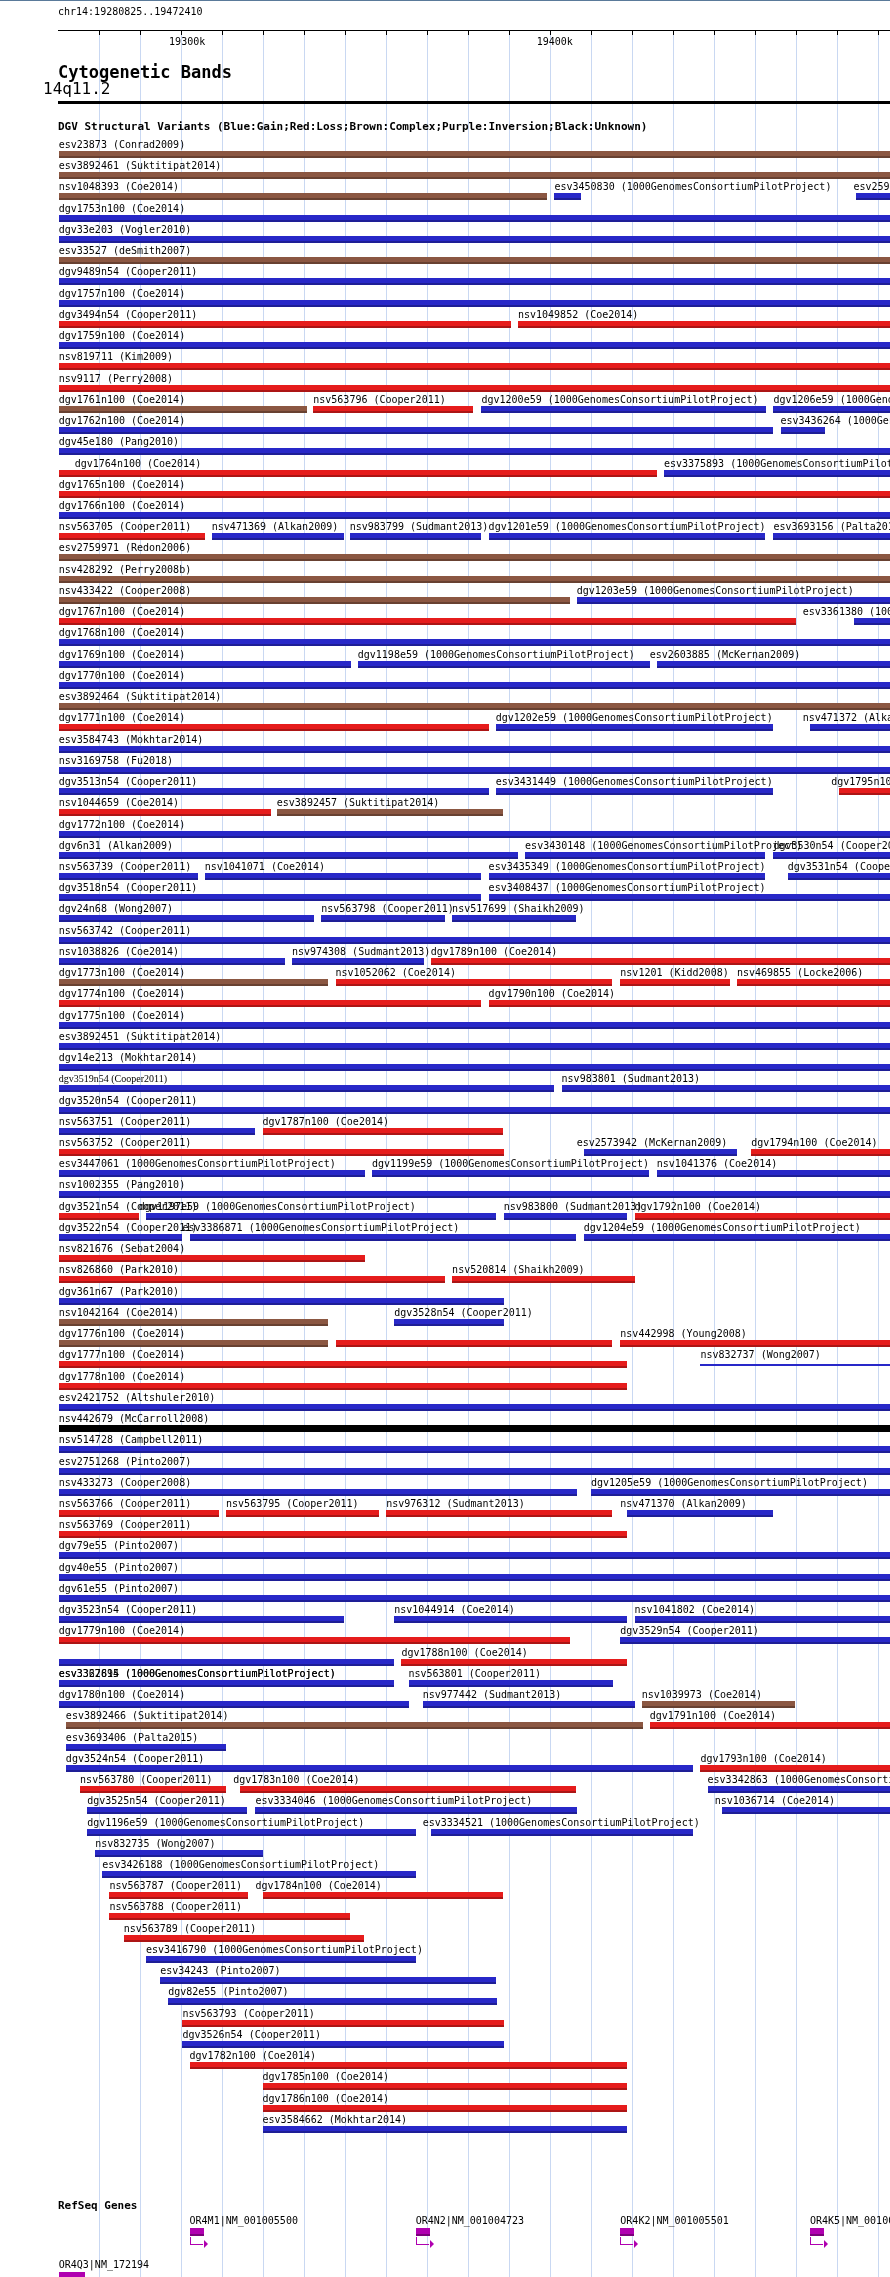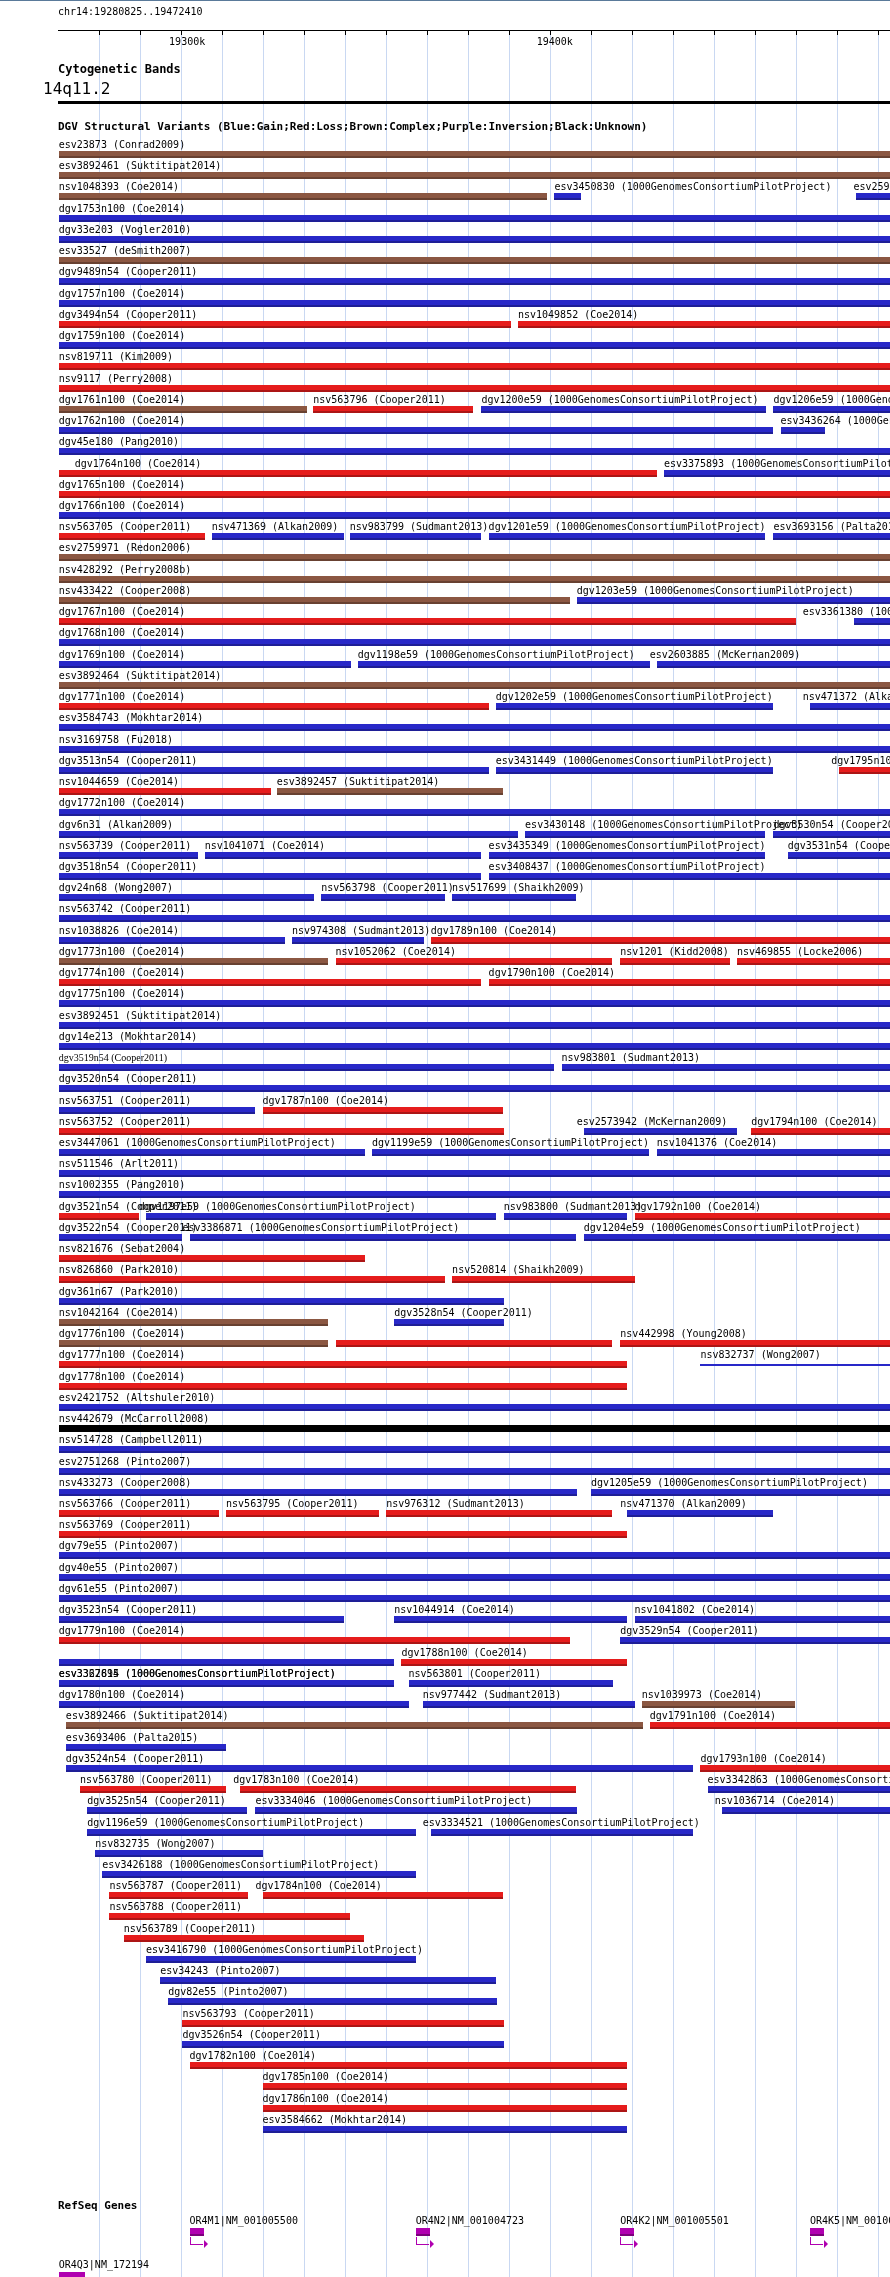--- a/index.html
+++ b/index.html
@@ -8,21 +8,21 @@
     font-family:"DejaVu Sans Mono","Liberation Mono",monospace;color:#000;
     overflow:hidden;
   }
   .top-line{position:absolute;top:0;left:0;right:0;height:1px;background:#5a7a9a;}
   .gridline{position:absolute;top:30px;bottom:0;width:1px;background:var(--grid);}
   .rtick{position:absolute;top:31px;width:1px;height:4px;background:#000;}
   .region{position:absolute;top:6px;left:58px;font-size:10px;white-space:nowrap;}
   .ruler-line{position:absolute;top:30px;left:58px;right:0;height:1px;background:#000;}
   .tick-label{position:absolute;top:6px;font-size:10px;}
   .ruler{position:absolute;top:30px;left:0;width:100%;height:18px;}
-  .cyto-title{position:absolute;top:62px;left:58px;font-size:12px;font-weight:bold;}
+  .cyto-title{position:absolute;top:62px;left:58px;font-size:17px;font-weight:bold;}
   .band-label{position:absolute;top:79px;left:43px;font-size:16px;}
   .band-line{position:absolute;top:101px;left:58px;right:0;height:3px;background:#000;}
   .dgv-title{position:absolute;top:120px;left:58px;font-size:11px;font-weight:bold;white-space:nowrap;}
   .rows{position:absolute;top:139px;left:0;width:100%;}
   .vrow{position:relative;height:21.24px;}
   .vlabel{position:absolute;top:0;font-size:10px;line-height:11px;white-space:nowrap;}
   .vbar{position:absolute;top:12px;height:7px;box-shadow:inset 0 -2px 0 rgba(0,0,0,0.25);}
   .refseq{position:absolute;top:2199px;left:0;width:100%;height:78px;}
   .refseq-title{position:absolute;top:0;left:58px;font-size:11px;font-weight:bold;}
   .gene{position:absolute;top:16px;}
@@ -219,20 +219,24 @@
     </div>
     <div class="vrow">
       <span class="vlabel" style="left: 6.6%;">dgv1769n100 (Coe2014)</span>
       <div class="vbar" style="left: 6.6%; width: 32.8%; background: rgb(40, 40, 200);"></div>
       <span class="vlabel" style="left: 40.2%;">dgv1198e59 (1000GenomesConsortiumPilotProject)</span>
       <div class="vbar" style="left: 40.2%; width: 32.8%; background: rgb(40, 40, 200);"></div>
       <span class="vlabel" style="left: 73%;">esv2603885 (McKernan2009)</span>
       <div class="vbar" style="left: 73.8%; width: 26.2%; background: rgb(40, 40, 200);"></div>
     </div>
     <div class="vrow">
+      <span class="vlabel" style="left: 6.6%;">dgv1770n100 (Coe2014)</span>
+      <div class="vbar" style="left: 6.6%; width: 93.4%; background: rgb(40, 40, 200);"></div>
+    </div>
+    <div class="vrow">
       <span class="vlabel" style="left: 6.6%;">esv3892464 (Suktitipat2014)</span>
       <div class="vbar" style="left: 6.6%; width: 93.4%; background: rgb(139, 87, 66);"></div>
     </div>
     <div class="vrow">
       <span class="vlabel" style="left: 6.6%;">dgv1771n100 (Coe2014)</span>
       <div class="vbar" style="left: 6.6%; width: 48.4%; background: rgb(230, 28, 28);"></div>
       <span class="vlabel" style="left: 55.7%;">dgv1202e59 (1000GenomesConsortiumPilotProject)</span>
       <div class="vbar" style="left: 55.7%; width: 31.1%; background: rgb(40, 40, 200);"></div>
       <span class="vlabel" style="left: 90.2%;">nsv471372 (Alkan2009)</span>
       <div class="vbar" style="left: 91%; width: 9%; background: rgb(40, 40, 200);"></div>
@@ -359,24 +363,20 @@
       <span class="vlabel" style="left: 84.4%;">dgv1794n100 (Coe2014)</span>
       <div class="vbar" style="left: 84.4%; width: 15.6%; background: rgb(230, 28, 28);"></div>
     </div>
     <div class="vrow">
       <span class="vlabel" style="left: 6.6%;">esv3447061 (1000GenomesConsortiumPilotProject)</span>
       <div class="vbar" style="left: 6.6%; width: 34.4%; background: rgb(40, 40, 200);"></div>
       <span class="vlabel" style="left: 41.8%;">dgv1199e59 (1000GenomesConsortiumPilotProject)</span>
       <div class="vbar" style="left: 41.8%; width: 31.1%; background: rgb(40, 40, 200);"></div>
       <span class="vlabel" style="left: 73.8%;">nsv1041376 (Coe2014)</span>
       <div class="vbar" style="left: 73.8%; width: 26.2%; background: rgb(40, 40, 200);"></div>
-    </div>
-    <div class="vrow">
-      <span class="vlabel" style="left: 6.6%;">nsv511546 (Arlt2011)</span>
-      <div class="vbar" style="left: 6.6%; width: 93.4%; background: rgb(40, 40, 200);"></div>
     </div>
     <div class="vrow">
       <span class="vlabel" style="left: 6.6%;">nsv1002355 (Pang2010)</span>
       <div class="vbar" style="left: 6.6%; width: 93.4%; background: rgb(40, 40, 200);"></div>
     </div>
     <div class="vrow">
       <span class="vlabel" style="left: 6.6%;">dgv3521n54 (Cooper2011)</span>
       <div class="vbar" style="left: 6.6%; width: 9%; background: rgb(230, 28, 28);"></div>
       <span class="vlabel" style="left: 15.6%;">dgv1197e59 (1000GenomesConsortiumPilotProject)</span>
       <div class="vbar" style="left: 16.4%; width: 39.3%; background: rgb(40, 40, 200);"></div>

